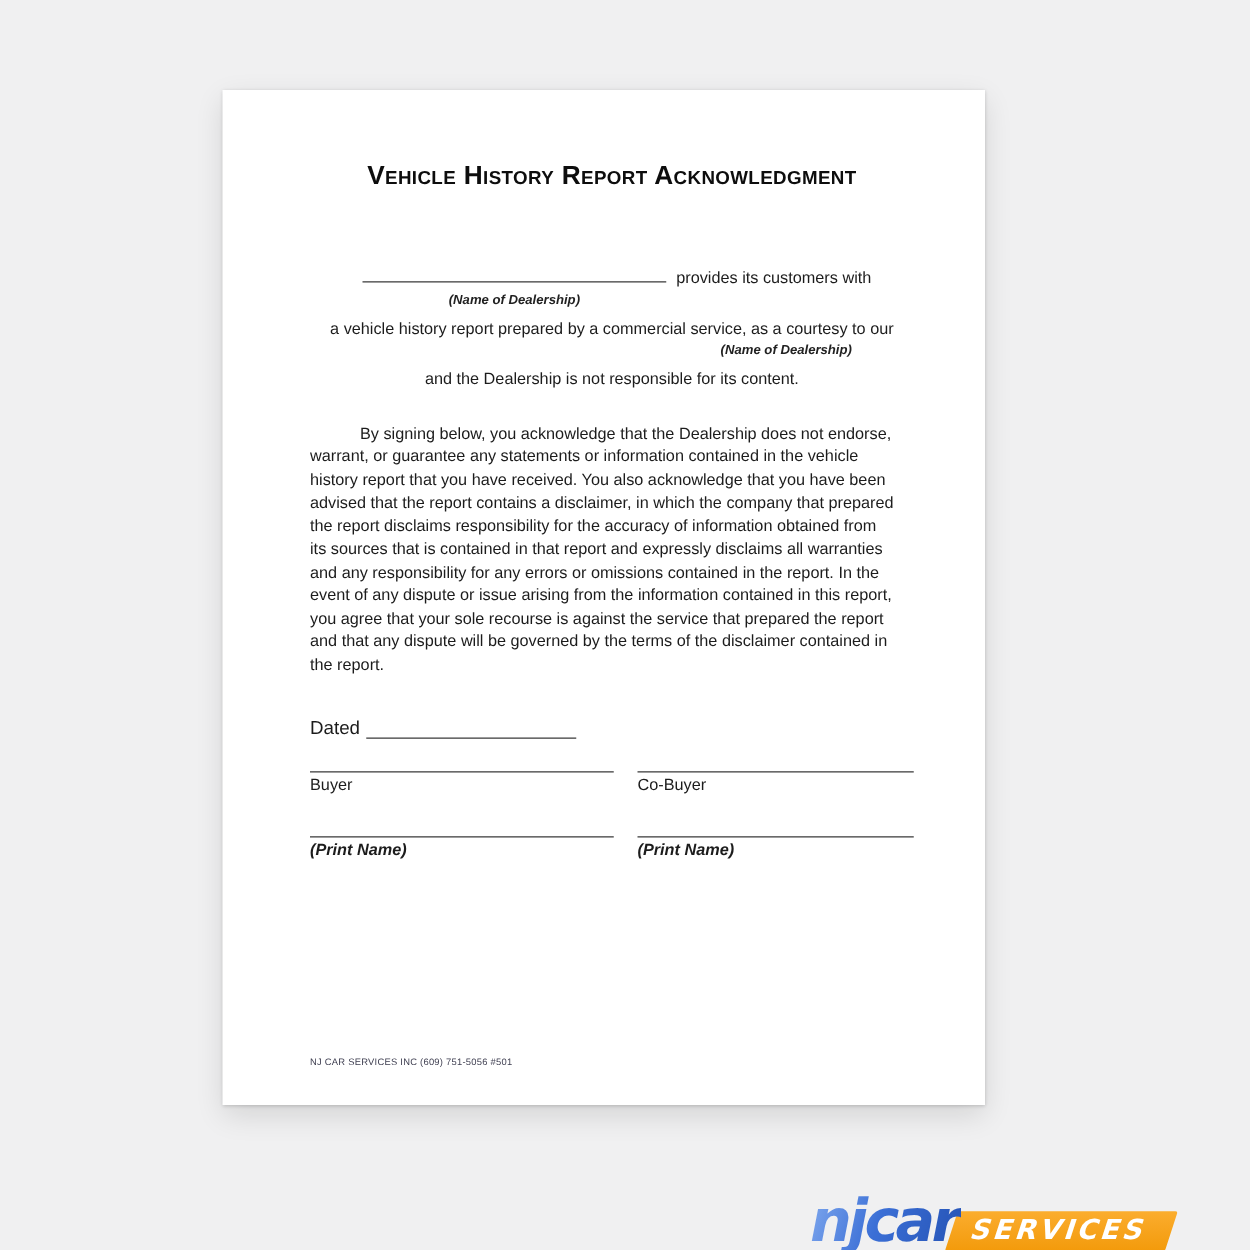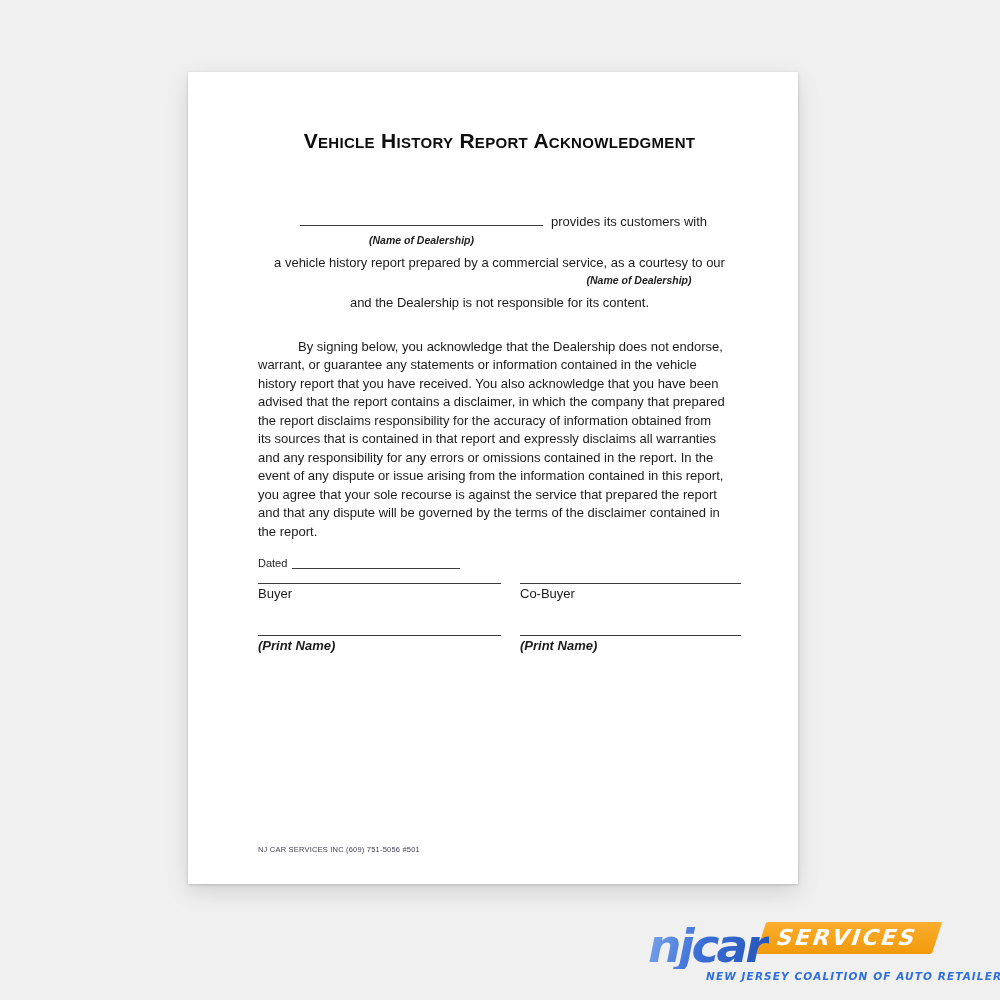--- a/index.html
+++ b/index.html
@@ -7,21 +7,21 @@
     width:1000px;height:1000px;
     background:#f0f0f1;
     font-family:"Liberation Sans",sans-serif;
     color:#1c1c1c;
     overflow:hidden;
   }
   .canvas{position:relative;width:1000px;height:1000px;background:#f0f0f1;}
 
   
   .page{
-    position:absolute;left:188px;top:72px;width:610px;height:812px;
+    position:absolute;left:178px;top:72px;width:610px;height:812px;
     background:#ffffff;box-sizing:border-box;
     padding:0 57px 0 70px;
     box-shadow:0 1px 3px rgba(0,0,0,.18), 0 8px 22px rgba(0,0,0,.12);
   }
   .title{
     margin:57px 0 0 0;
     text-align:center;
     font-size:21px;font-weight:bold;
     font-variant:small-caps;
     letter-spacing:.3px;color:#0d0d0d;
@@ -43,40 +43,40 @@
   .blank2{flex:1;margin-left:6px;transform:translateY(-2px);}
   .label2{width:200px;margin-left:auto;margin-right:2px;text-align:center;}
 
   .para{
     margin:25px 16px 0 0;
     font-size:13px;line-height:18.5px;
     text-indent:40px;
   }
   .para.p3{margin-top:21px;}
 
-  .dated{margin-top:14px;font-size:11px;display:flex;align-items:flex-end;}
+  .dated{margin-top:33px;font-size:15px;display:flex;align-items:flex-end;}
   .dated-blank{width:168px;height:13px;margin-left:5px;}
 
-  .sig-grid{margin-top:14px;display:flex;}
+  .sig-grid{margin-top:26px;display:flex;}
   .sig-col{font-size:13px;}
   .sig-col.left{width:243px;}
   .sig-col.right{width:221px;margin-left:19px;}
   .sig-line{border-top:1.4px solid #3a3a3a;height:0;}
   .sig-line.second{margin-top:33px;}
   .sig-label{margin-top:2px;line-height:16px;}
   .sig-label.print{font-style:italic;font-weight:bold;}
 
   .footer{
     position:absolute;left:70px;bottom:30px;
     font-size:7.5px;letter-spacing:.2px;color:#3e3e50;
   }
 
   
   .logo{position:absolute;left:648px;top:922px;width:348px;}
-  .logo-row{display:flex;align-items:flex-start;}
+  .logo-row{display:flex;align-items:flex-end;margin-top:32px;}
   .wordmark{
     position:relative;z-index:2;
     font-family:"DejaVu Sans",sans-serif;
     font-weight:bold;font-style:italic;
     font-size:47px;line-height:1;letter-spacing:-3px;
     padding-right:4px;
     color:#2E63C8;
     background:linear-gradient(110deg,#7FA8EE 0%,#3B6FD6 45%,#2452B4 100%);
     -webkit-background-clip:text;background-clip:text;
     -webkit-text-fill-color:transparent;

